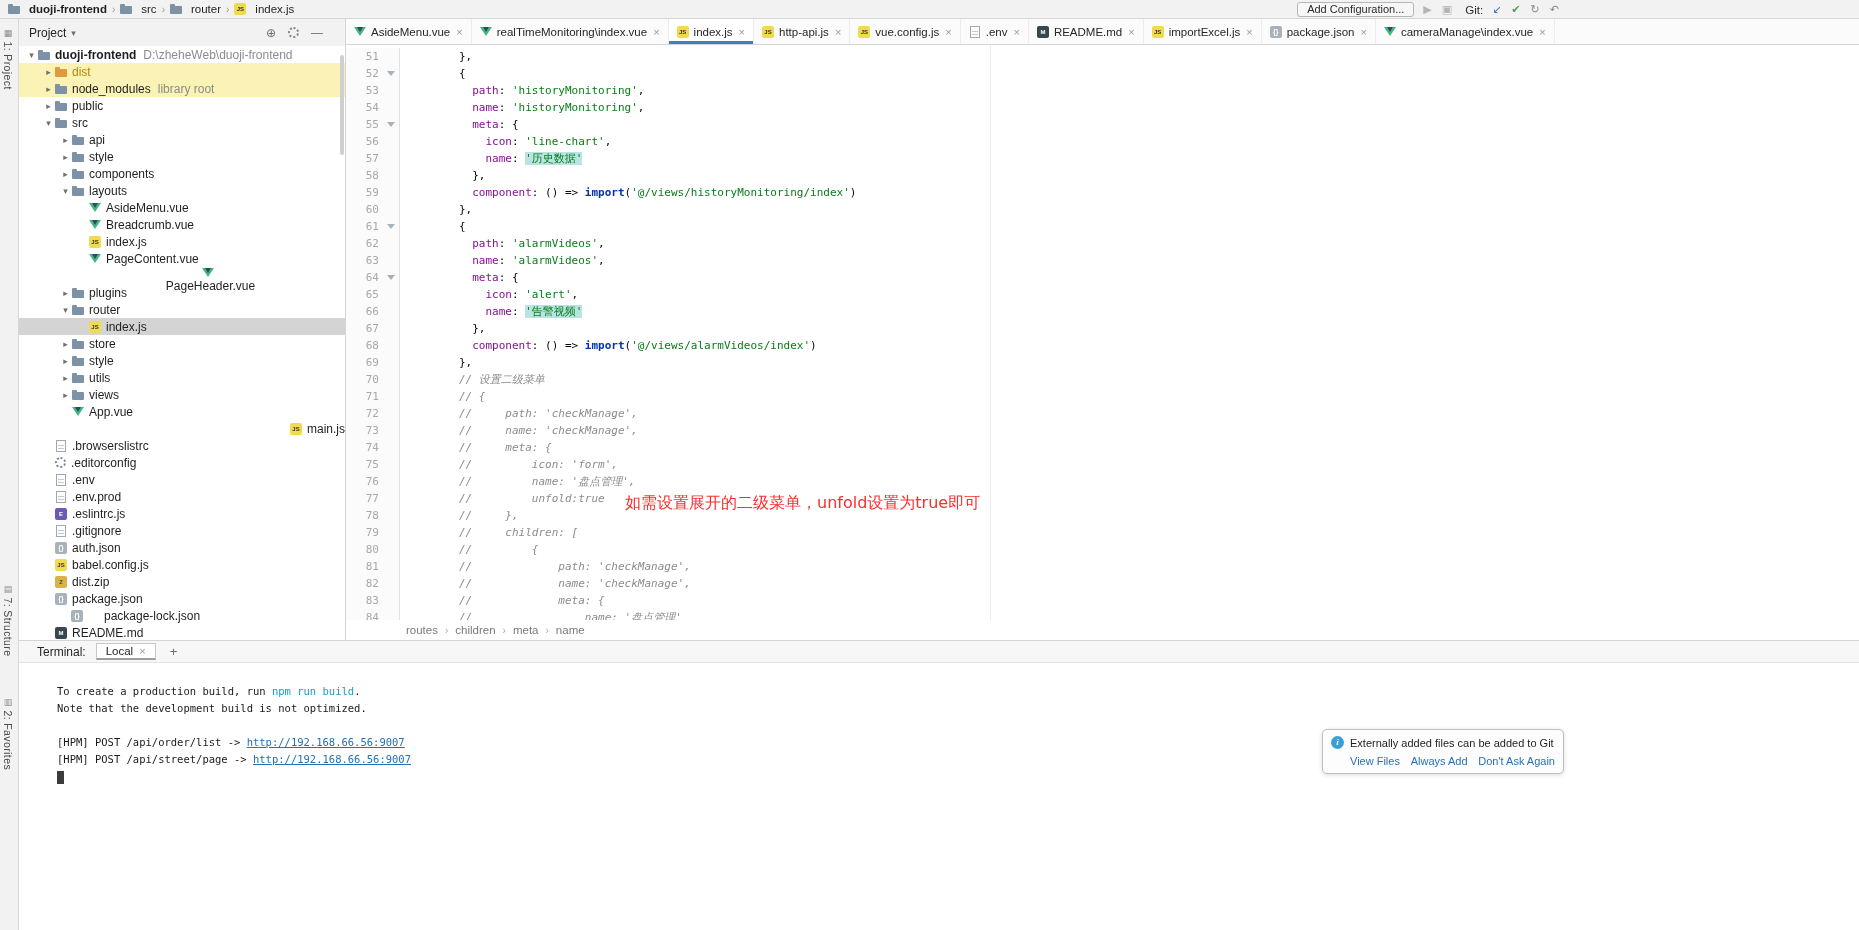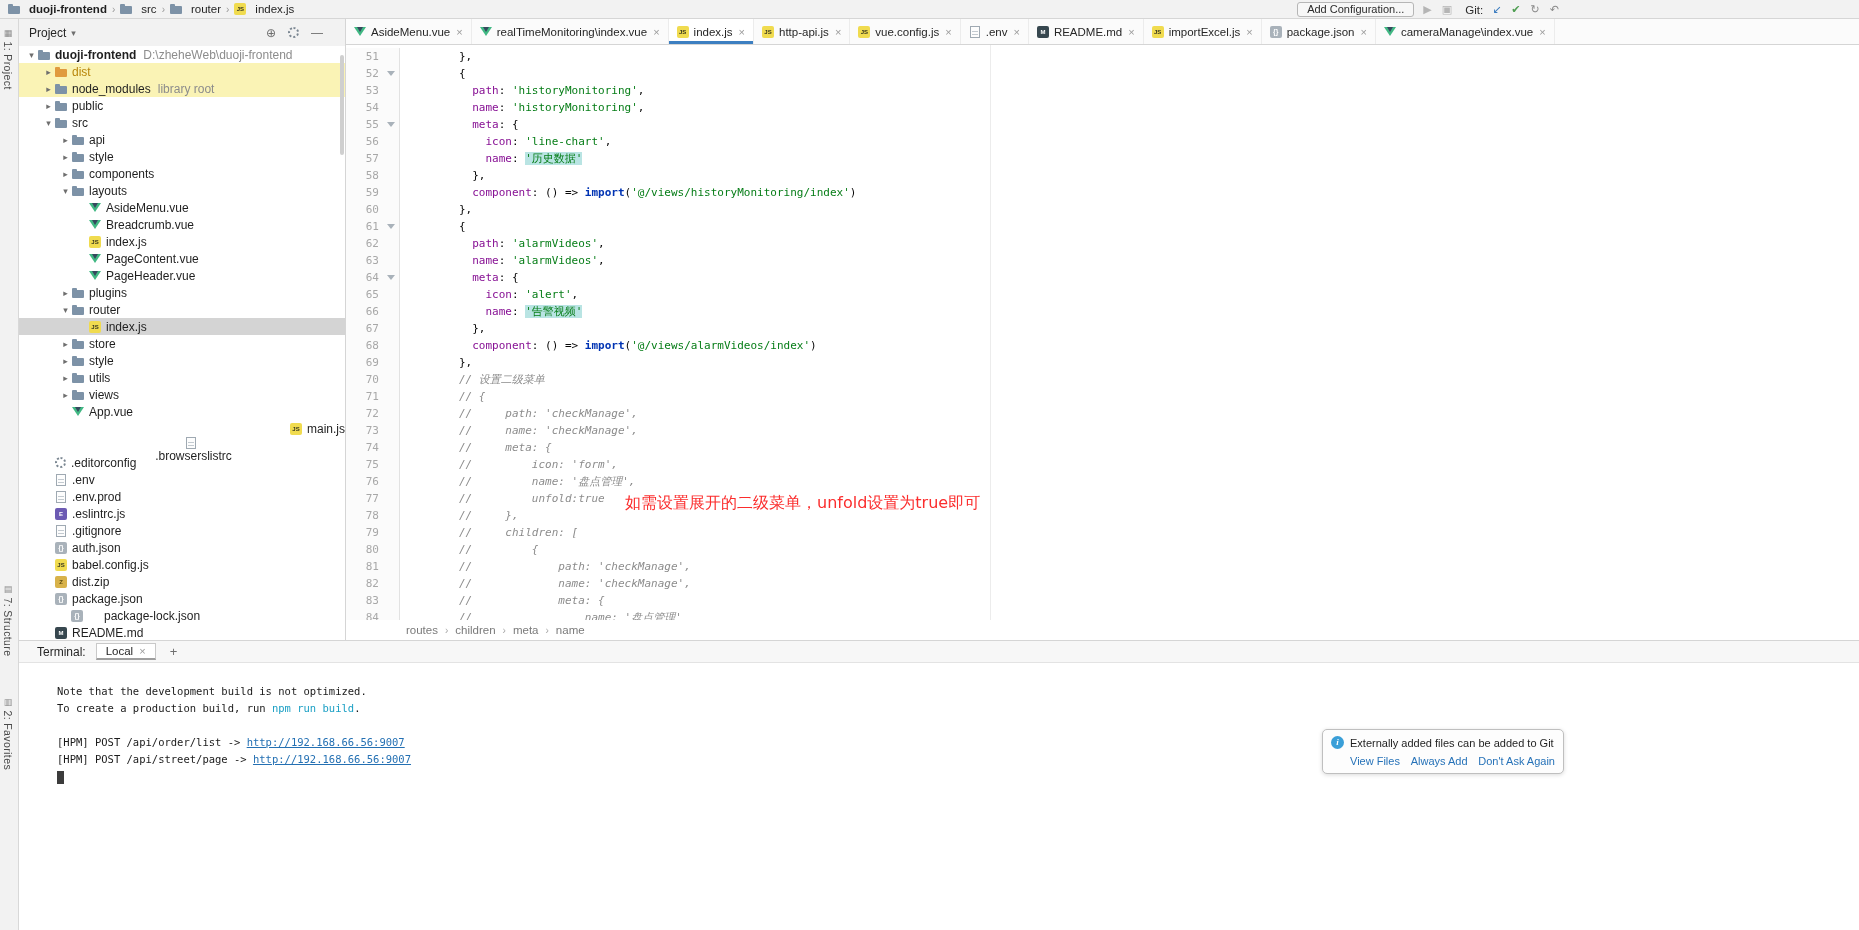--- a/index.html
+++ b/index.html
@@ -241,21 +241,21 @@
       <div class="tree-row" style="padding-left: 57px;">
         <span class="chev"></span>
         <span class="ic ic-js">JS</span>
         <span>index.js</span>
       </div>
       <div class="tree-row" style="padding-left: 57px;">
         <span class="chev"></span>
         <span class="ic ic-vue"></span>
         <span>PageContent.vue</span>
       </div>
-      <div class="tree-row" style="padding-left: 57px;">
+      <div class="tree-row" style="padding-left: 57px; flex-direction: column;">
         <span class="chev"></span>
         <span class="ic ic-vue"></span>
         <span>PageHeader.vue</span>
       </div>
       <div class="tree-row" style="padding-left: 40px;">
         <span class="chev">▸</span>
         <span class="ic ic-folder"></span>
         <span>plugins</span>
       </div>
       <div class="tree-row" style="padding-left: 40px;">
@@ -291,21 +291,21 @@
       <div class="tree-row" style="padding-left: 40px;">
         <span class="chev"></span>
         <span class="ic ic-vue"></span>
         <span>App.vue</span>
       </div>
       <div class="tree-row" style="padding-left: 40px; justify-content: flex-end;">
         <span class="chev"></span>
         <span class="ic ic-js">JS</span>
         <span>main.js</span>
       </div>
-      <div class="tree-row" style="padding-left: 23px; flex-direction: column;">
+      <div class="tree-row" style="padding-left: 23px;">
         <span class="chev"></span>
         <span class="ic ic-text"></span>
         <span>.browserslistrc</span>
       </div>
       <div class="tree-row" style="padding-left: 23px;">
         <span class="chev"></span>
         <span class="ic ic-gear"></span>
         <span>.editorconfig</span>
       </div>
       <div class="tree-row" style="padding-left: 23px;">
@@ -605,22 +605,22 @@
 <div class="terminal">
   <div class="term-head">
     <span class="term-title">Terminal:</span>
     <span class="term-tab">
       <span>Local</span>
       <span class="term-close">×</span>
     </span>
     <span class="term-plus">+</span>
   </div>
   <div class="term-out">
+      <div class="term-line"><span class="t-t">To create a production build, run </span><span class="t-cmd">npm run build</span><span class="t-t">.</span></div>
       <div class="term-line"><span class="t-t">Note that the development build is not optimized.</span></div>
-      <div class="term-line"><span class="t-t">To create a production build, run </span><span class="t-cmd">npm run build</span><span class="t-t">.</span></div>
       <div class="term-line">&nbsp;</div>
       <div class="term-line"><span class="t-t">[HPM] POST /api/order/list -&gt; </span><span class="t-link">http://192.168.66.56:9007</span></div>
       <div class="term-line"><span class="t-t">[HPM] POST /api/street/page -&gt; </span><span class="t-link">http://192.168.66.56:9007</span></div>
       <div class="term-line"><span class="cursor"></span></div>
     </div>
 </div>
 
 <div class="notif">
   <div class="notif-row1">
     <span class="info-ic">i</span>

